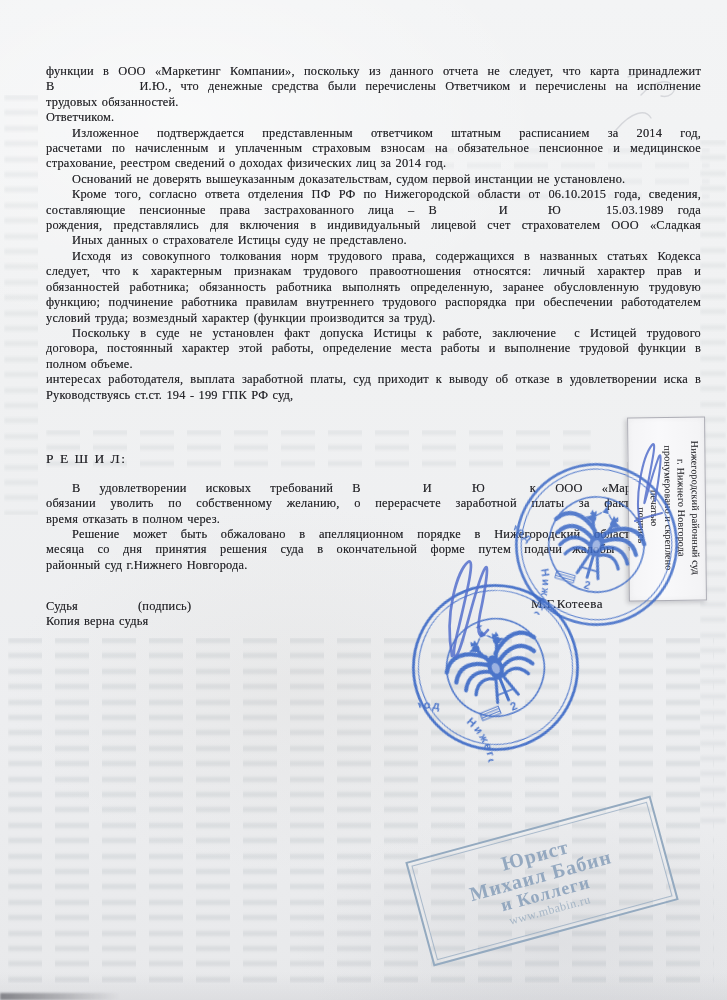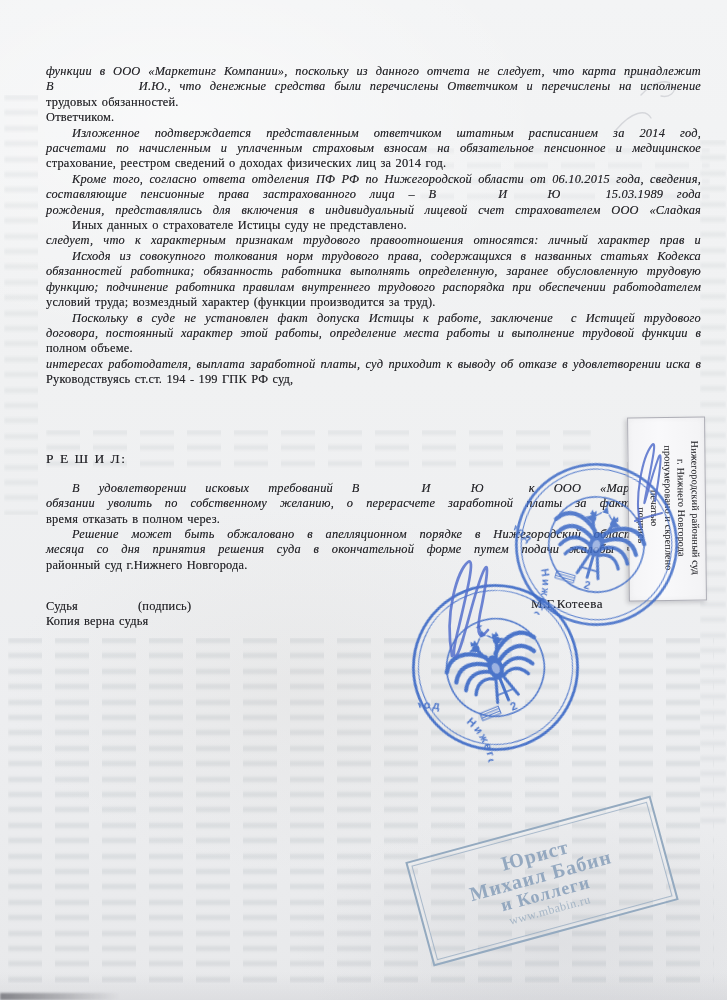--- a/index.html
+++ b/index.html
@@ -14,21 +14,21 @@
   }
   
   .textcol{position:absolute;left:46px;width:655px;color:#26262a;
     font-size:12.4px;line-height:15.4px;letter-spacing:.2px;word-spacing:1px;
     text-shadow:0 0 .4px rgba(40,40,45,.55);}
   #blockA{top:64px;}
   #blockB{top:481px;}
   #blockC{top:527px;}
   #blockD{top:599px;}
   .tl{text-align:justify;}
-  .tl.j{text-align-last:justify;font-style:italic;}
+  .tl.j{text-align-last:justify;}
   .tl.ind{text-indent:26px;}
   .gap{display:inline-block;height:2px;}
   #ruling-heading{position:absolute;left:46px;top:451px;width:655px;
     font-size:13.5px;letter-spacing:1.5px;color:#26262a;text-shadow:0 0 .4px rgba(40,40,45,.55);}
   #judge-name{position:absolute;left:531px;top:596px;font-size:13px;letter-spacing:.4px;color:#2a2a2e;
     text-shadow:0 0 .4px rgba(40,40,45,.5);z-index:2;}
   
   .ghost{position:absolute;
     background:repeating-linear-gradient(to bottom, rgba(118,132,138,.26) 0 5px, transparent 5px 15.4px);
     -webkit-mask-image:repeating-linear-gradient(to right,#000 0 34px,transparent 34px 47px);
@@ -87,26 +87,27 @@
   <div class="ghost" id="ghost-upper"></div>
 
   <div class="textcol" id="blockA" style="z-index:2">
       <div class="tl j">функции в ООО «Маркетинг Компании», поскольку из данного отчета не следует, что карта принадлежит</div>
       <div class="tl j">В<span class="gap" style="width: 85px;"></span>И.Ю., что денежные средства были перечислены Ответчиком и перечислены на исполнение</div>
       <div class="tl">трудовых обязанностей.</div>
       <div class="tl">Ответчиком.</div>
       <div class="tl j ind">Изложенное подтверждается представленным ответчиком штатным расписанием за 2014 год,</div>
       <div class="tl j">расчетами по начисленным и уплаченным страховым взносам на обязательное пенсионное и медицинское</div>
       <div class="tl">страхование, реестром сведений о доходах физических лиц за 2014 год.</div>
+      <div class="tl ind">Оснований не доверять вышеуказанным доказательствам, судом первой инстанции не установлено.</div>
       <div class="tl j ind">Кроме того, согласно ответа отделения ПФ РФ по Нижегородской области от 06.10.2015 года, сведения,</div>
       <div class="tl j">составляющие пенсионные права застрахованного лица – В<span class="gap" style="width: 62px;"></span>И<span class="gap" style="width: 40px;"></span>Ю<span class="gap" style="width: 45px;"></span>15.03.1989 года</div>
       <div class="tl j">рождения, представлялись для включения в индивидуальный лицевой счет страхователем ООО «Сладкая</div>
       <div class="tl ind">Иных данных о страхователе Истицы суду не представлено.</div>
+      <div class="tl j ind">Исходя из совокупного толкования норм трудового права, содержащихся в названных статьях Кодекса</div>
       <div class="tl j">следует, что к характерным признакам трудового правоотношения относятся: личный характер прав и</div>
-      <div class="tl j ind">Исходя из совокупного толкования норм трудового права, содержащихся в названных статьях Кодекса</div>
       <div class="tl j">обязанностей работника; обязанность работника выполнять определенную, заранее обусловленную трудовую</div>
       <div class="tl j">функцию; подчинение работника правилам внутреннего трудового распорядка при обеспечении работодателем</div>
       <div class="tl">условий труда; возмездный характер (функции производится за труд).</div>
       <div class="tl j ind">Поскольку в суде не установлен факт допуска Истицы к работе, заключение<span class="gap" style="width: 18px;"></span>с Истицей трудового</div>
       <div class="tl j">договора, постоянный характер этой работы, определение места работы и выполнение трудовой функции в</div>
       <div class="tl">полном объеме.</div>
       <div class="tl j">интересах работодателя, выплата заработной платы, суд приходит к выводу об отказе в удовлетворении иска в</div>
       <div class="tl">Руководствуясь ст.ст. 194 - 199 ГПК РФ суд,</div>
     </div>
 

